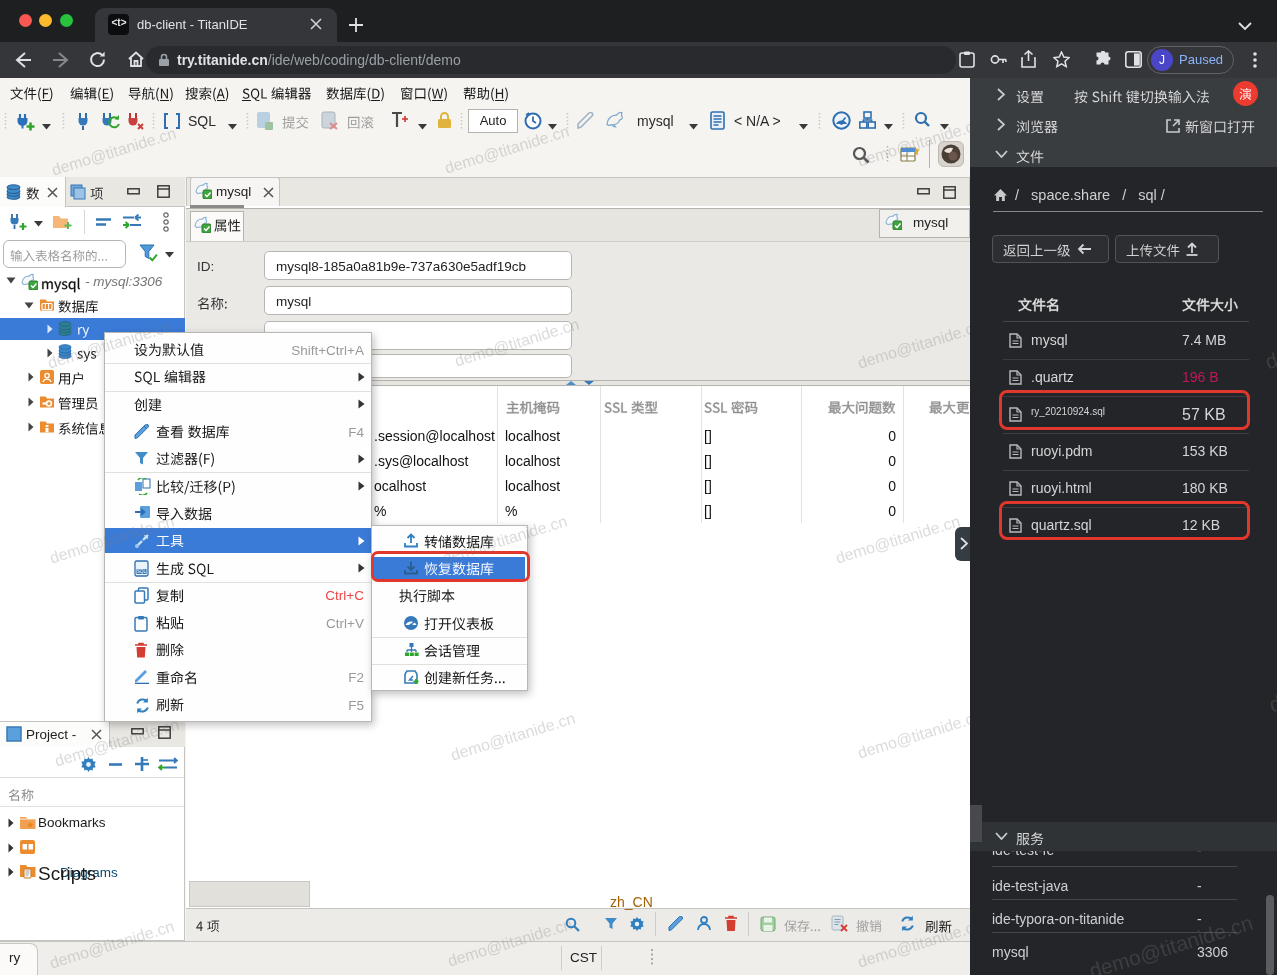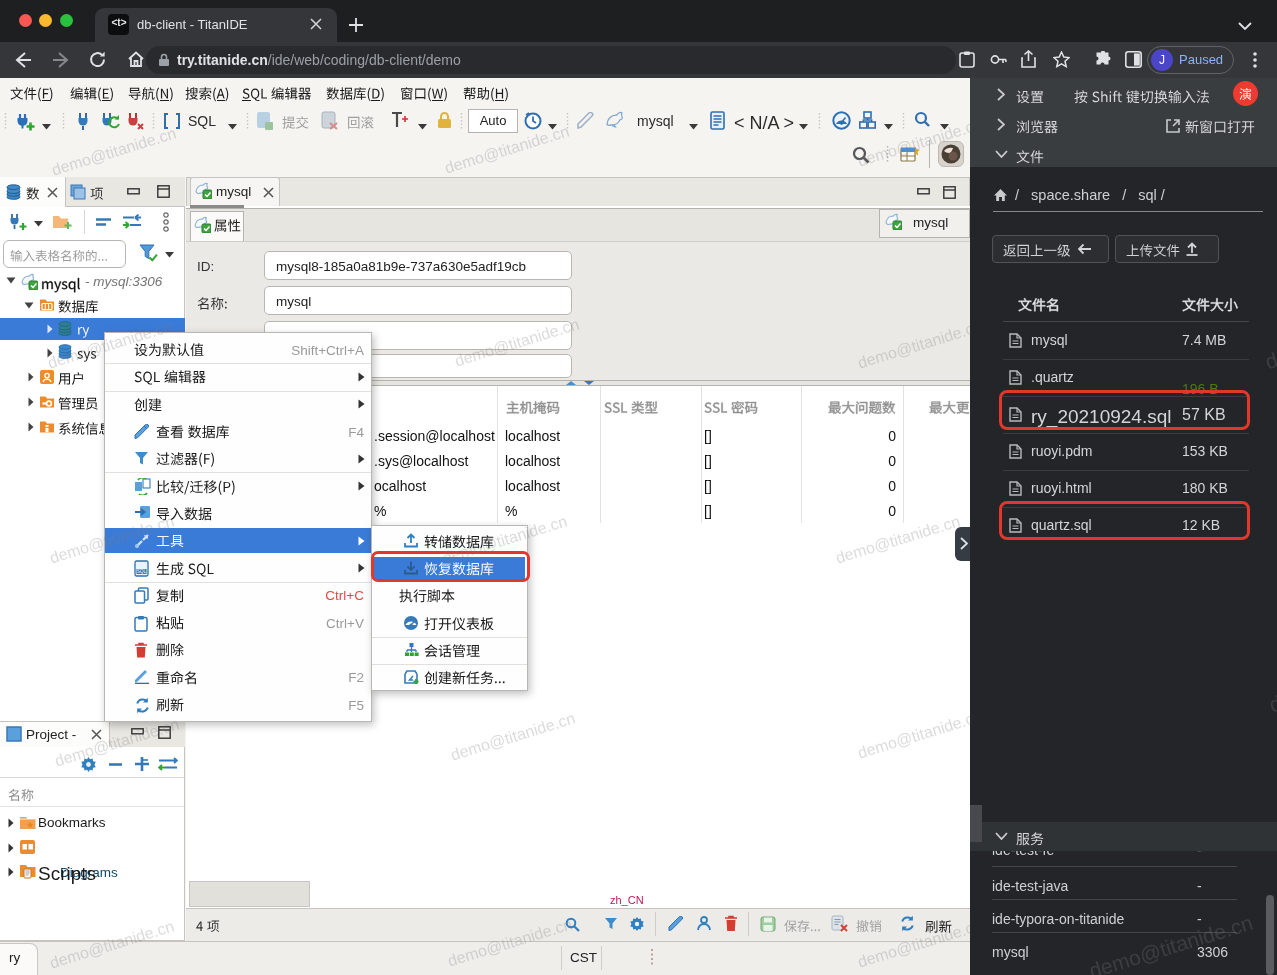--- a/index.html
+++ b/index.html
@@ -259,21 +259,21 @@
       <path d="M7 14.9 C7.8 16.3 9.2 17 10.6 17 L9 15.1" stroke="#7da7cc" stroke-width="1.1" fill="none"></path>
     </svg>
 <div class="abs" style="left:637px;top:113px;font-size:14px;color:#2a2a2a;">mysql</div>
 <svg class="abs" style="left:689px;top:124px" width="9" height="6">
       <path d="M0 0 H9 L4.5 5.5 Z" fill="#3a3a3a"></path>
     </svg>
 <svg class="abs" style="left:710px;top:111px" width="15" height="19">
       <rect x="1" y="1" width="13" height="17" rx="1.5" fill="#e8f1fa" stroke="#2f6fb0" stroke-width="1.6"></rect>
       <path d="M3.5 5 h8 M3.5 8 h8 M3.5 11 h8 M3.5 14 h5" stroke="#2f6fb0" stroke-width="1.4"></path>
     </svg>
-<div class="abs" style="left:734px;top:113px;font-size:18px;color:#2a2a2a;">&lt; N/A &gt;</div>
+<div class="abs" style="left:734px;top:113px;font-size:14px;color:#2a2a2a;">&lt; N/A &gt;</div>
 <svg class="abs" style="left:799px;top:124px" width="9" height="6">
       <path d="M0 0 H9 L4.5 5.5 Z" fill="#3a3a3a"></path>
     </svg>
 <svg class="abs" style="left:818px;top:112px" width="3" height="18">
       <path d="M1.5 1 V17" stroke="#c9c7c3" stroke-width="1.5" stroke-dasharray="1.5 2"></path>
     </svg>
 <svg class="abs" style="left:832px;top:111px" width="19" height="19">
       <circle cx="9.5" cy="9.5" r="8.2" fill="#eaf2fa" stroke="#2f6fb0" stroke-width="2"></circle>
       <path d="M4 13 a6 6 0 0 1 11 0 z" fill="#2f6fb0"></path>
       <path d="M9 12 l4.5 -5.5" stroke="#2f6fb0" stroke-width="1.6"></path>
@@ -777,21 +777,21 @@
         <use href="#g5237" x="0"></use>
         <use href="#g65b0" x="100"></use>
       </g>
     </svg>
 <div class="abs" style="left:0;top:941px;width:970px;height:34px;background:#f0eeeb;border-top:1px solid #c6c4c0;"></div>
 <div class="abs" style="left:0;top:943px;width:38px;height:32px;background:#fbfaf9;border:1px solid #c9c7c3;border-radius:0 8px 0 0;border-left:none;border-bottom:none;"></div>
 <div class="abs" style="left:9px;top:950px;font-size:13.5px;color:#222;">ry</div>
 <div class="abs" style="left:561px;top:946px;width:1px;height:24px;background:#cfcdc9;"></div>
 <div class="abs" style="left:570px;top:950px;font-size:13.5px;color:#222;">CST</div>
 <div class="abs" style="left:601px;top:946px;width:1px;height:24px;background:#cfcdc9;"></div>
-<div class="abs" style="left:610px;top:894px;font-size:11px;color:#be185d;">zh_CN</div>
+<div class="abs" style="left:610px;top:894px;font-size:14px;color:#a16207;">zh_CN</div>
 <svg class="abs" style="left:650px;top:948px" width="4" height="20">
       <path d="M2 1 V19" stroke="#b5a89a" stroke-width="2" stroke-dasharray="2 2.5"></path>
     </svg>
 <div class="abs" style="left:955px;top:527px;width:16px;height:34px;background:#363c44;border-radius:6px 0 0 6px;"></div>
 <svg class="abs" style="left:960px;top:537px" width="8" height="13">
       <path d="M1 1 L7 6.5 L1 12" stroke="#dfe3e8" stroke-width="1.8" fill="none"></path>
     </svg>
 <div class="abs" style="left:970px;top:78px;width:307px;height:897px;background:#232528;"></div>
 <div class="abs" style="left:970px;top:78px;width:307px;height:89px;background:#3a3d40;"></div>
 <svg class="abs" style="left:997px;top:88px" width="8" height="13">
@@ -911,28 +911,28 @@
     </svg>
 <div class="abs" style="left:1031px;top:332px;font-size:14px;color:#d4d5d7;">mysql</div>
 <div class="abs" style="left:1182px;top:332px;font-size:14px;color:#d4d5d7;">7.4 MB</div>
 <div class="abs" style="left:1003px;top:359px;width:246px;height:1px;background:#3a3c3f;"></div>
 <svg class="abs" style="left:1009px;top:370px" width="13" height="15">
       <path d="M1 1 H8 L12 5 V14 H1 Z" fill="none" stroke="#b8babc" stroke-width="1.4"></path>
       <path d="M8 1 V5 H12" fill="none" stroke="#b8babc" stroke-width="1.2"></path>
       <path d="M3.5 8 h6 M3.5 10.5 h6" stroke="#b8babc" stroke-width="1.1"></path>
     </svg>
 <div class="abs" style="left:1031px;top:369px;font-size:14px;color:#d4d5d7;">.quartz</div>
-<div class="abs" style="left:1182px;top:369px;font-size:14px;color:#4d7c0f;margin-top:12px;">196 B</div>
+<div class="abs" style="left:1182px;top:369px;font-size:14px;color:#be185d;">196 B</div>
 <div class="abs" style="left:1003px;top:396px;width:246px;height:1px;background:#3a3c3f;"></div>
 <svg class="abs" style="left:1009px;top:407px" width="13" height="15">
       <path d="M1 1 H8 L12 5 V14 H1 Z" fill="none" stroke="#b8babc" stroke-width="1.4"></path>
       <path d="M8 1 V5 H12" fill="none" stroke="#b8babc" stroke-width="1.2"></path>
       <path d="M3.5 8 h6 M3.5 10.5 h6" stroke="#b8babc" stroke-width="1.1"></path>
     </svg>
-<div class="abs" style="left:1031px;top:406px;font-size:19px;color:#d4d5d7;">ry_20210924.sql</div>
+<div class="abs" style="left:1031px;top:406px;font-size:10px;color:#d4d5d7;">ry_20210924.sql</div>
 <div class="abs" style="left:1182px;top:406px;font-size:16px;color:#d4d5d7;">57 KB</div>
 <div class="abs" style="left:1003px;top:433px;width:246px;height:1px;background:#3a3c3f;"></div>
 <svg class="abs" style="left:1009px;top:444px" width="13" height="15">
       <path d="M1 1 H8 L12 5 V14 H1 Z" fill="none" stroke="#b8babc" stroke-width="1.4"></path>
       <path d="M8 1 V5 H12" fill="none" stroke="#b8babc" stroke-width="1.2"></path>
       <path d="M3.5 8 h6 M3.5 10.5 h6" stroke="#b8babc" stroke-width="1.1"></path>
     </svg>
 <div class="abs" style="left:1031px;top:443px;font-size:14px;color:#d4d5d7;">ruoyi.pdm</div>
 <div class="abs" style="left:1182px;top:443px;font-size:14px;color:#d4d5d7;">153 KB</div>
 <div class="abs" style="left:1003px;top:470px;width:246px;height:1px;background:#3a3c3f;"></div>

